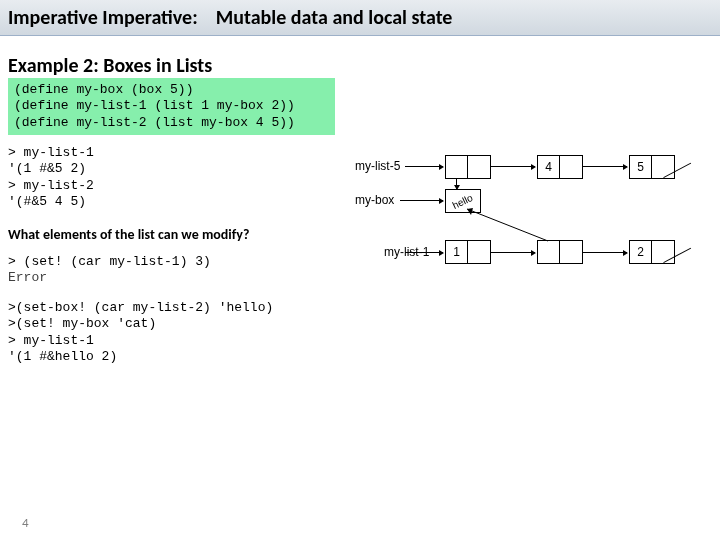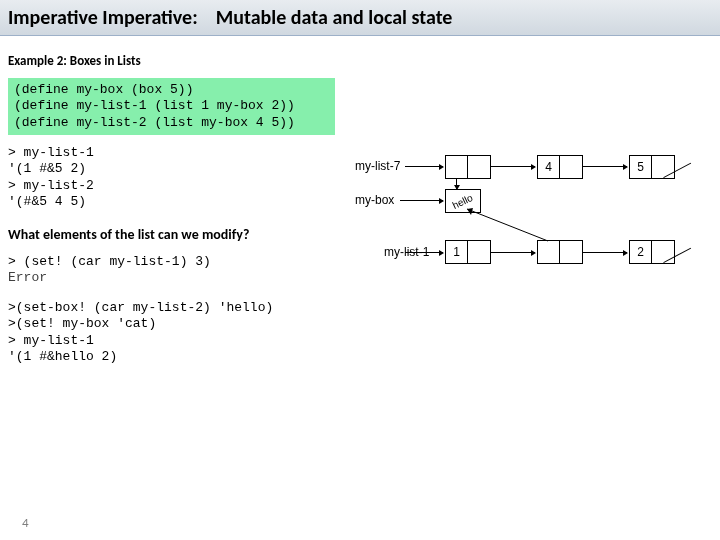--- a/index.html
+++ b/index.html
@@ -26,21 +26,21 @@
     font-size: 20px;
     color: #000;
     white-space: nowrap;
   }
   .header-text .prefix { font-weight: bold; }
   .header-text .suffix { font-weight: bold; }
   .example-title {
     position: absolute;
     top: 53px;
     left: 8px;
-    font-size: 13px;
+    font-size: 20px;
     font-weight: bold;
   }
   .code-block {
     font-family: "Courier New", monospace;
     font-size: 13px;
     white-space: pre;
     line-height: 1.25;
   }
   .code1 {
     position: absolute;
@@ -173,21 +173,21 @@
 
 <div class="code-block code4">&gt;(set-box! (car my-list-2) 'hello)
 &gt;(set! my-box 'cat)
 &gt; my-list-1
 '(1 #&amp;hello 2)</div>
 
 <div class="slide-num">4</div>
 
 <div class="diagram">
 
-  <span class="lbl" style="left:0; top:14px;">my-list-7</span>
+  <span class="lbl" style="left:0; top:14px;">my-list-5</span>
   <span class="lbl" style="left:0; top:48px;">my-box</span>
   <span class="lbl" style="left:0; top:100px;margin-left:29px;">my-list-1</span>
 
   <div class="arrow" style="left:50px; top:21px; width:38px;"></div>
   <div class="arrow" style="left:45px; top:55px; width:43px;"></div>
   <div class="arrow" style="left:50px; top:107px; width:38px;"></div>
 
   <div class="cellpair" style="left:90px; top:10px;">
     <div class="a"></div>
       <div class="b"></div>

